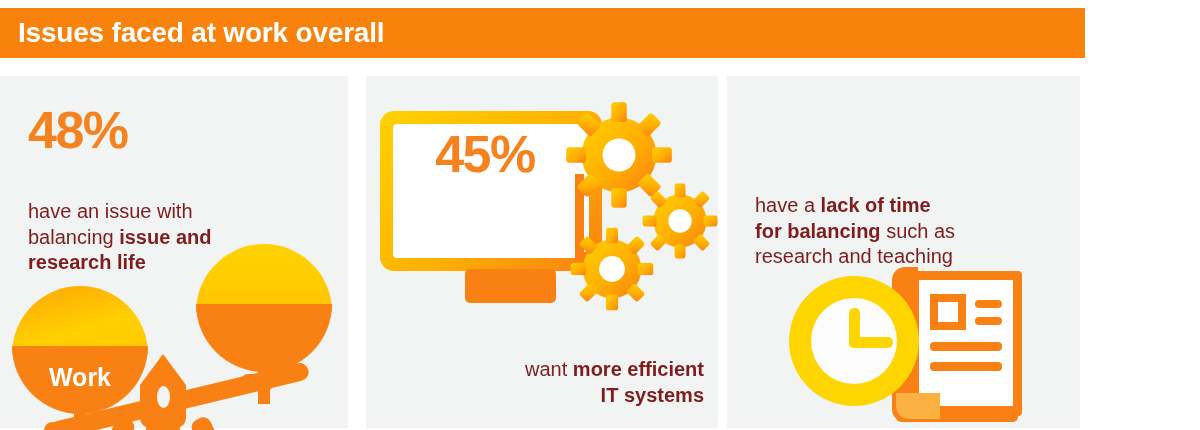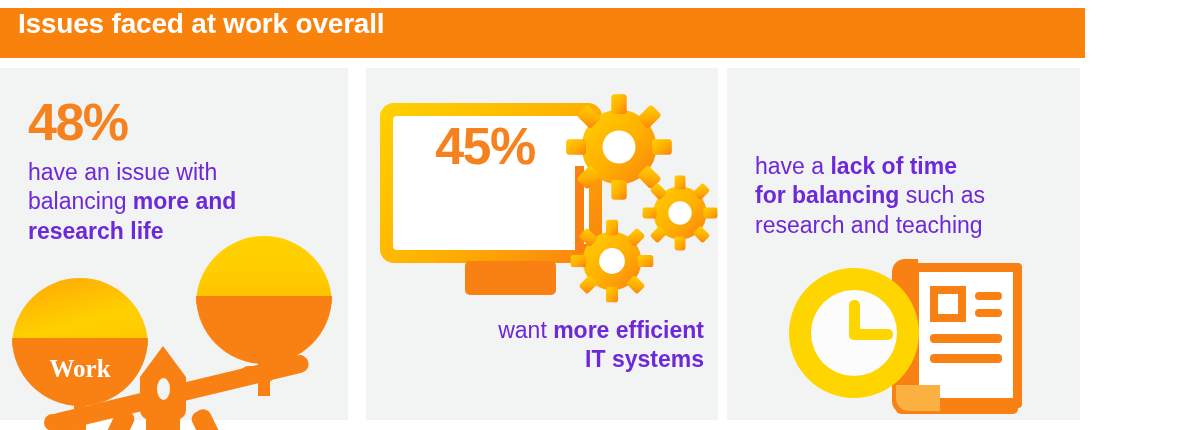--- a/index.html
+++ b/index.html
@@ -9,56 +9,57 @@
     font-family:"Liberation Sans", sans-serif;
     overflow:hidden;
     position:relative;
   }
   .infographic{position:relative;width:1200px;height:430px;}
 
   
   .header-banner{
     position:absolute;left:0;top:8px;width:1085px;height:50px;
     background:#F8820B;
-    display:flex;
+    display:flex;align-items:center;
   }
   .header-title{
     color:#ffffff;
     font-size:28px;
     font-weight:bold;
     letter-spacing:-0.2px;
     padding-left:18px;
     white-space:nowrap;
   }
 
   
   .panels{position:absolute;left:0;top:60px;width:1085px;height:352px;}
   .panel{
-    position:absolute;top:8px;height:352px;
+    position:absolute;top:16px;height:352px;
     background:#F2F3F3;
     overflow:visible;
   }
   .panel-1{left:0;width:348px;}
   .panel-2{left:366px;width:352px;}
   .panel-3{left:727px;width:353px;}
 
   .stat-pct{
     position:absolute;
     color:#F5821F;
     font-size:52px;
     font-weight:bold;
     letter-spacing:-1.5px;
     line-height:1;
   }
   .stat-text{
     position:absolute;
-    color:#6d28d9;
-    font-size:23px;
+    color:#7f1d1d;
+    font-size:20px;
     line-height:1.28;
     font-weight:normal;
+    margin-top:33px;
   }
   .stat-text b{font-weight:bold;}
 
   
   .scale-wrap{position:absolute;left:0;top:168px;width:348px;height:200px;}
 
   .bowl{position:absolute;width:136px;height:136px;}
   .bowl .dome{
     position:absolute;left:0;top:0;width:136px;height:68px;
     border-radius:68px 68px 0 0;
@@ -72,21 +73,21 @@
   .bowl .cup-label{
     position:absolute;left:0;top:60px;width:136px;height:62px;
     display:flex;align-items:center;justify-content:center;
     color:#ffffff;font-size:25px;font-weight:bold;
   }
   .bowl .stem{
     position:absolute;left:62px;top:120px;width:12px;height:40px;
     background:#F98012;
   }
 
-  .bowl-left{left:12px;top:42px;font-family:Liberation Serif, serif;}
+  .bowl-left{left:12px;top:42px;}
   .bowl-left .dome{background:linear-gradient(165deg,#FFA505 0%,#FFD000 60%,#FFC800 100%);}
   .bowl-right{left:196px;top:0px;}
   .bowl-right .dome{background:linear-gradient(180deg,#FFD200 0%,#FFCC00 60%,#FFC000 100%);}
 
   .beam{
     position:absolute;left:46px;top:148px;width:266px;height:18px;
     background:#F98012;border-radius:9px;
     transform:rotate(-13.5deg);transform-origin:50% 50%;
   }
   .beam-cap-l{
@@ -201,21 +202,21 @@
     <div class="header-title">Issues faced at work overall</div>
   </div>
 
   <div class="panels">
 
     <div class="panel panel-1">
       <div class="stat-pct" style="left:28px;top:28px;">48%</div>
 
       <div class="stat-text" style="left:28px;top:90px;width:300px;">
         <span>have an issue with</span><br>
-        <span>balancing </span><b>more and</b><br>
+        <span>balancing </span><b>issue and</b><br>
         <b>research life</b>
       </div>
 
       <div class="scale-wrap">
         <div class="bowl bowl-left">
           <div class="dome"></div>
           <div class="cup"></div>
           <div class="cup-label">Work</div>
           <div class="stem"></div>
         </div>

